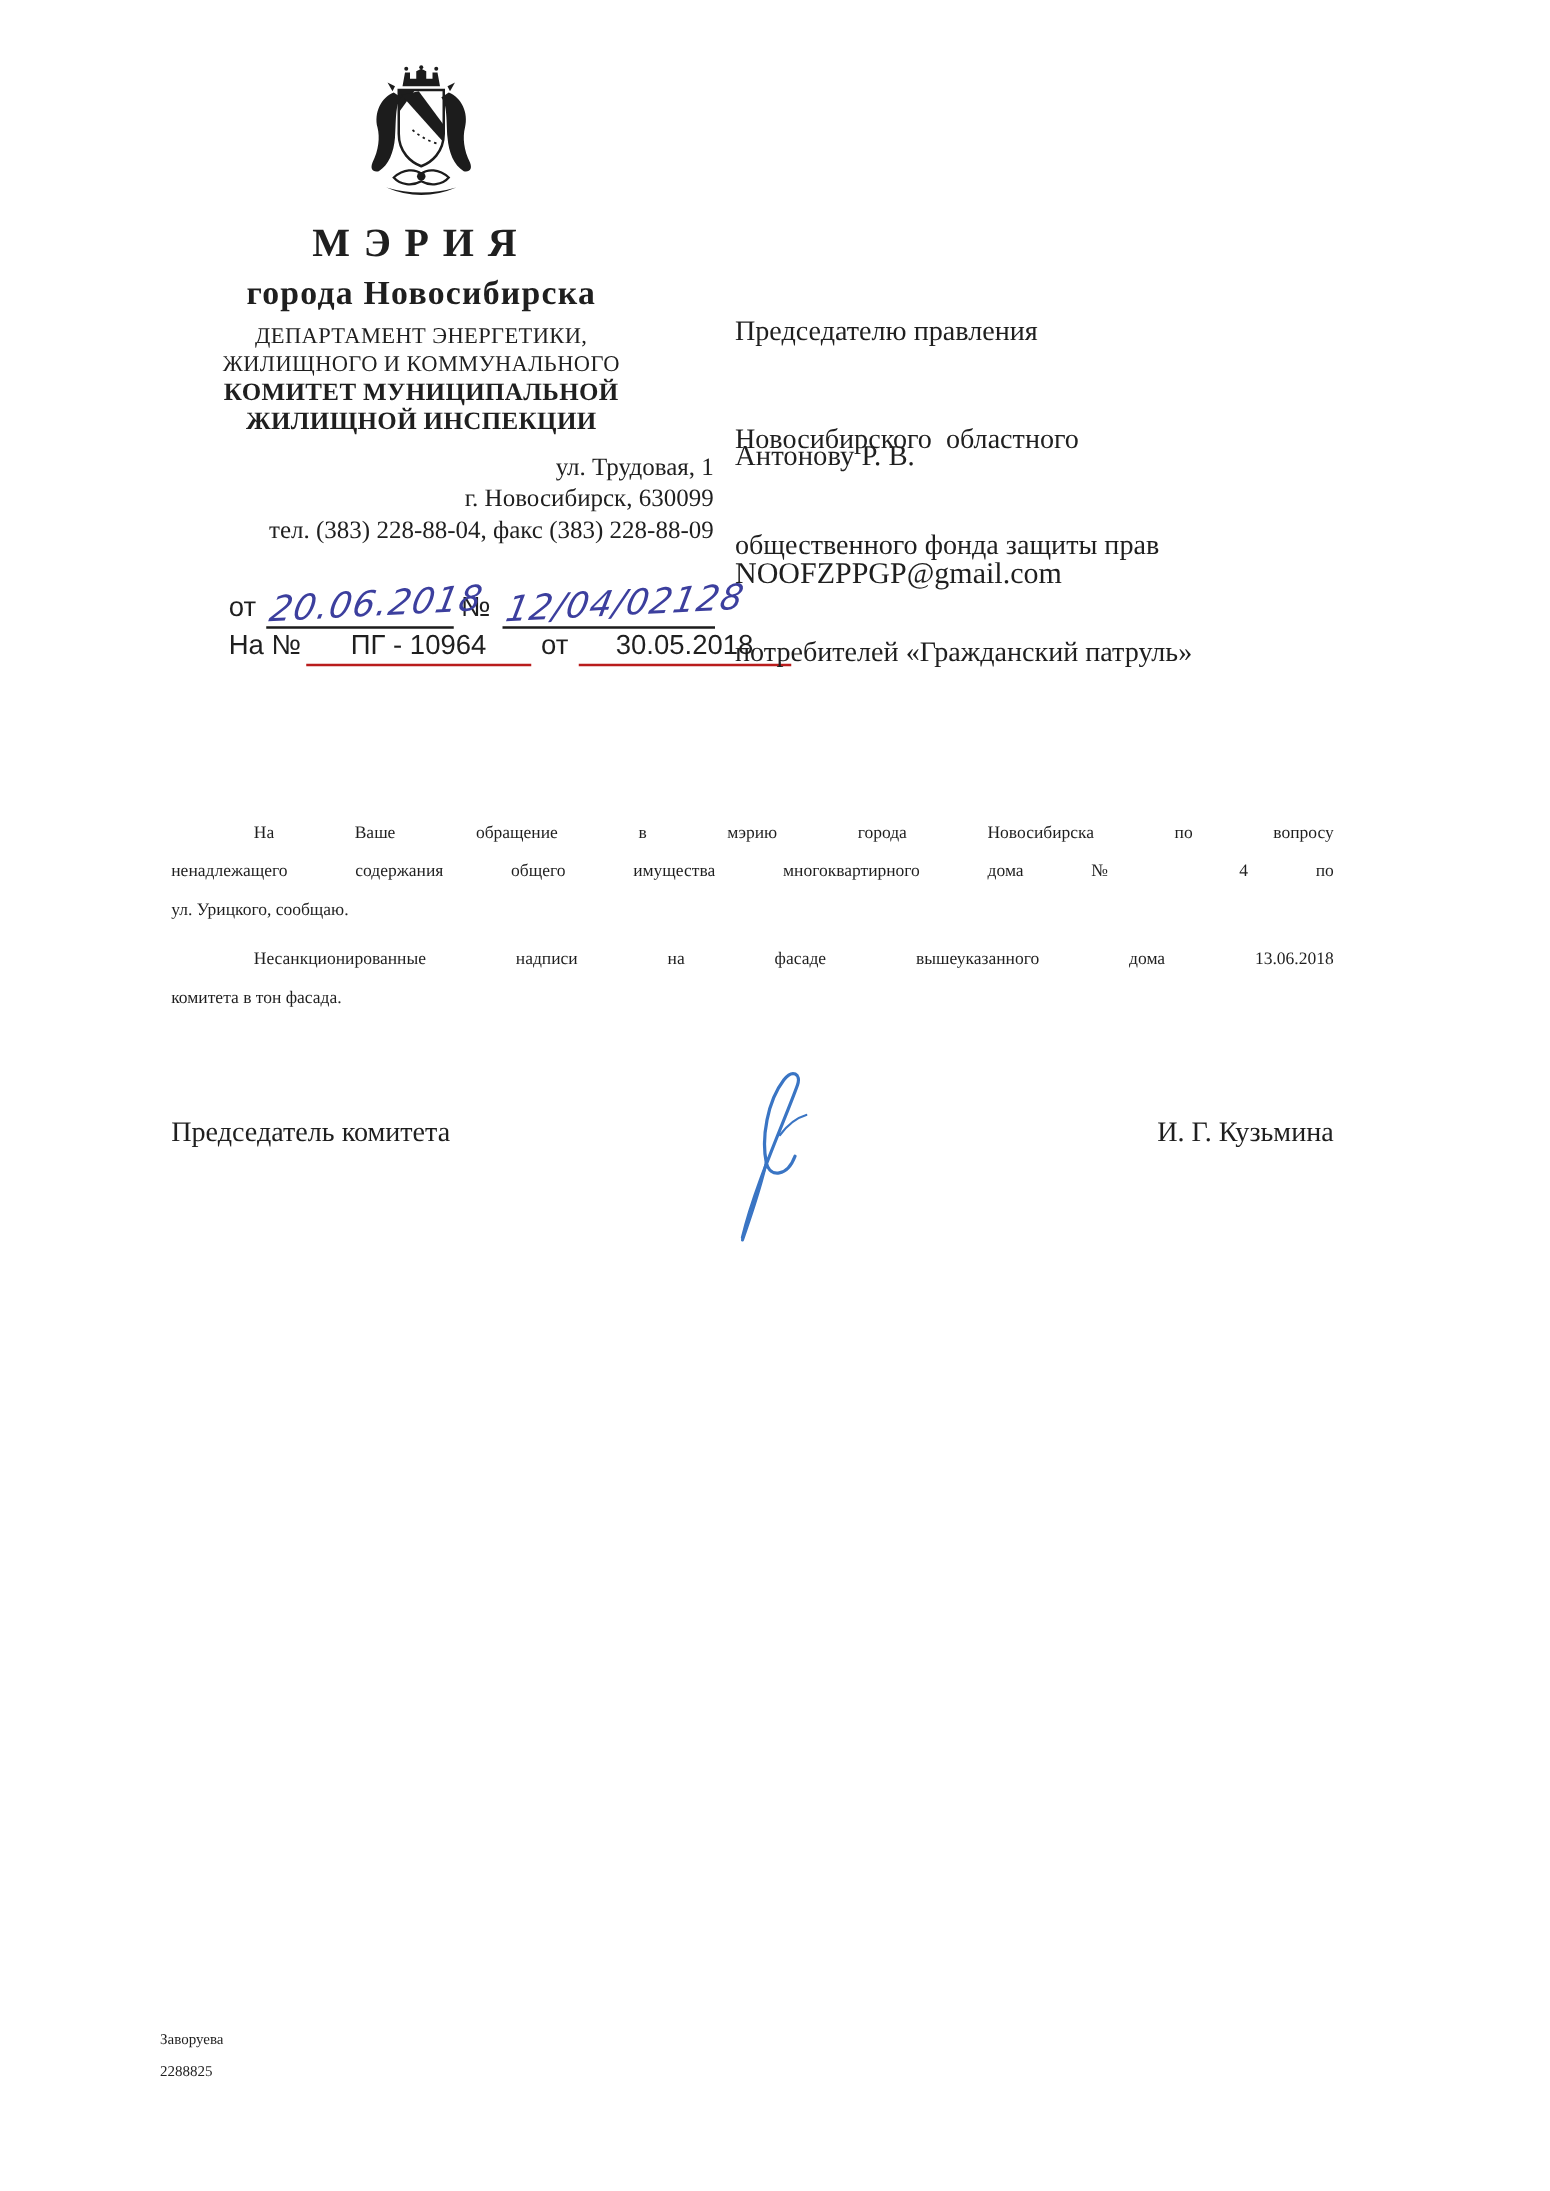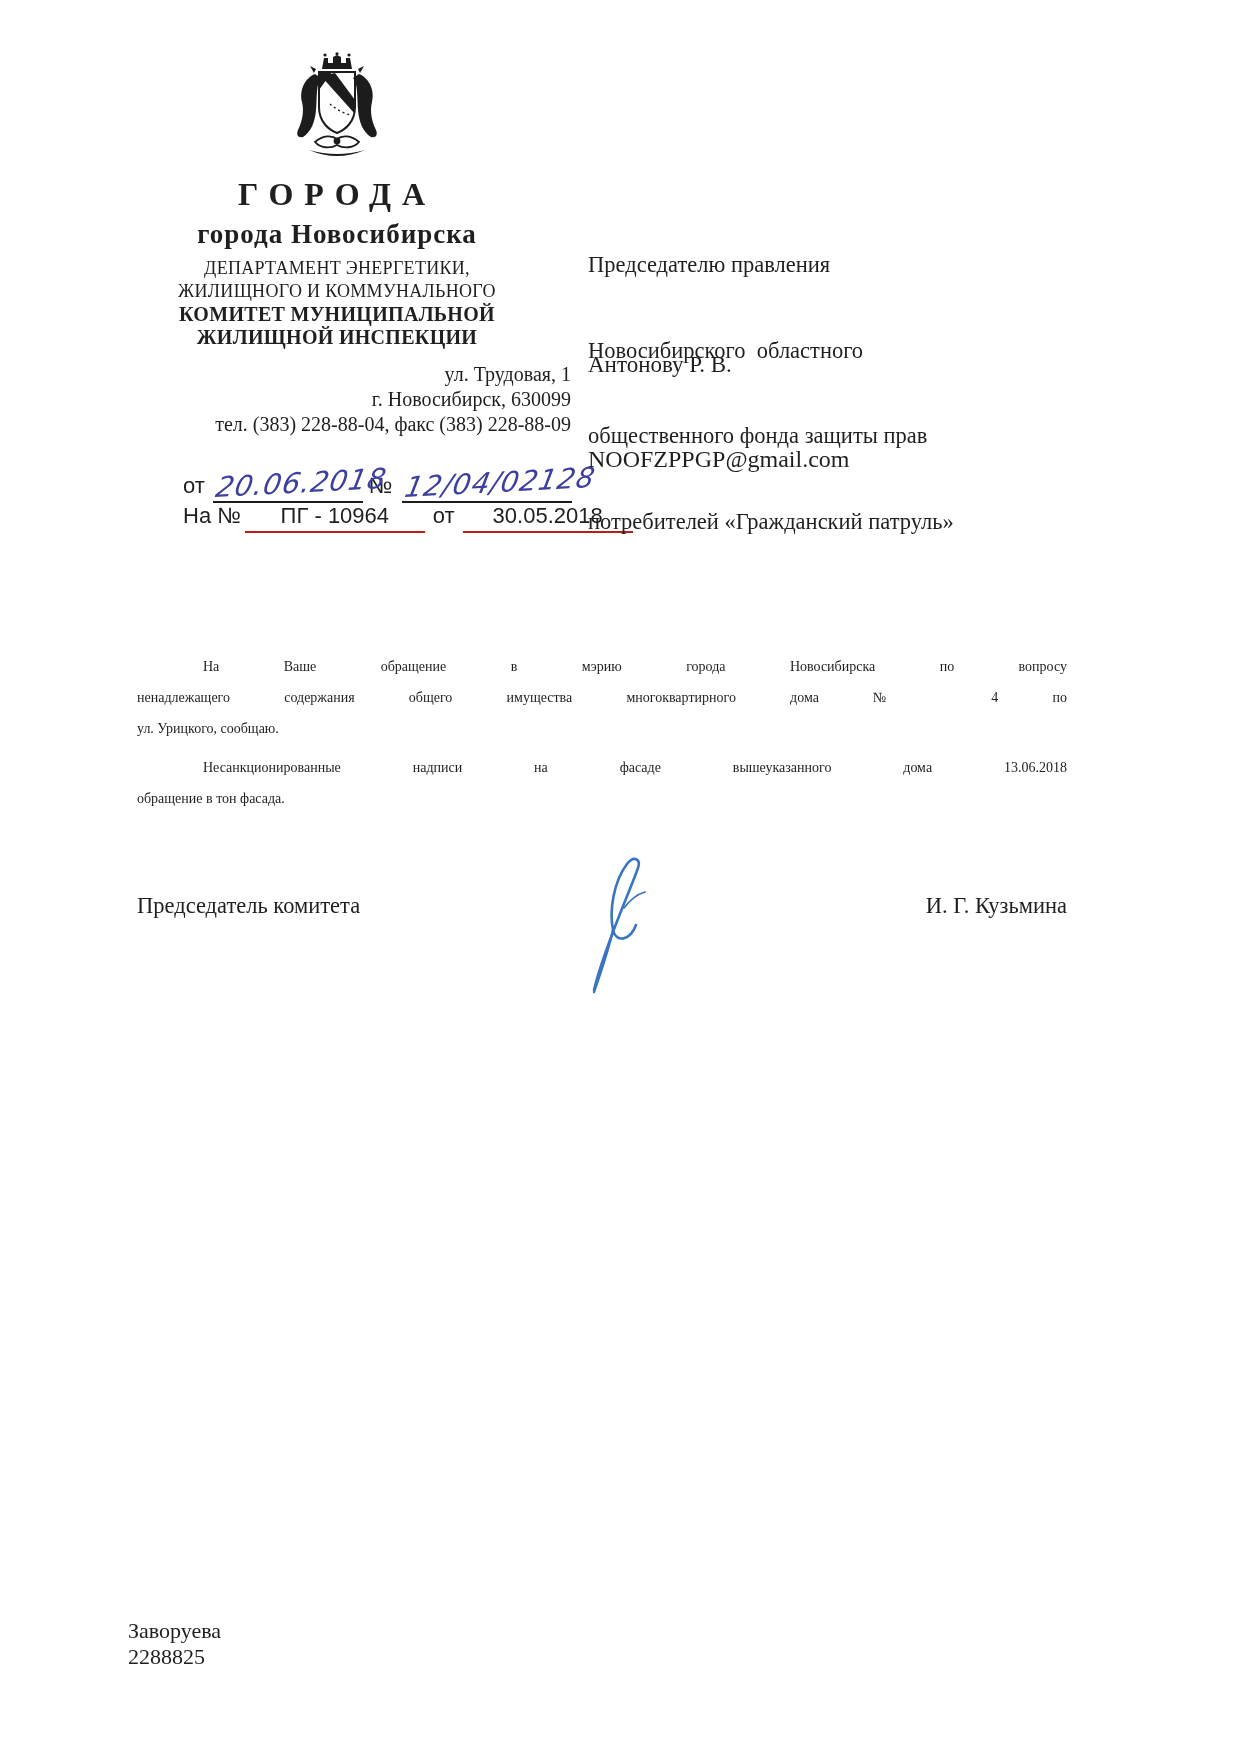--- a/index.html
+++ b/index.html
@@ -72,21 +72,21 @@
   .para2{margin-top:8px;}
   
   .sig-row{
     position:absolute;left:137px;top:893px;width:930px;
     display:flex;justify-content:space-between;font-size:22.5px;
   }
   .signature-svg{position:absolute;left:572px;top:848px;}
   
   .footer{
     position:absolute;left:128px;top:1618px;
-    font-size:22px;line-height:26px;
+    font-size:12px;line-height:26px;
   }
 </style>
 </head>
 <body>
 
 <div class="page">
 
   <div class="letterhead">
     <svg class="emblem" width="104" height="110" viewBox="0 0 104 110" aria-hidden="true">
 
@@ -105,21 +105,21 @@
 
       <path d="M74,22 C84,26 90,38 87,50 C85,58 86,68 91,78 C93,83 91,86 86,85 C78,80 74,70 73,58 C72,46 73,31 68,26 Z" fill="#1c1c1c"></path>
       <path d="M75,21 l4,-7 l-6,3 z" fill="#1c1c1c"></path>
 
       <path d="M30,90 C38,83 47,83 52,87 C57,83 66,83 74,90 C69,96 59,97 52,93 C45,97 35,96 30,90 Z" fill="#ffffff" stroke="#1c1c1c" stroke-width="1.8"></path>
       <circle cx="52" cy="89" r="3.4" fill="#1c1c1c"></circle>
 
       <path d="M24,98 Q52,110 80,98 Q52,106 24,98 Z" fill="#1c1c1c"></path>
     </svg>
 
-    <div class="org-title">ГОРОДА</div>
+    <div class="org-title">МЭРИЯ</div>
     <div class="org-city">города Новосибирска</div>
 
     <div class="dept">
       <div>ДЕПАРТАМЕНТ ЭНЕРГЕТИКИ,</div>
       <div>ЖИЛИЩНОГО И КОММУНАЛЬНОГО</div>
     </div>
     <div class="committee">
       <div>КОМИТЕТ МУНИЦИПАЛЬНОЙ</div>
       <div>ЖИЛИЩНОЙ ИНСПЕКЦИИ</div>
     </div>
@@ -155,21 +155,21 @@
   <div class="recipient-email">NOOFZPPGP@gmail.com</div>
 
   <div class="body-text">
     <div class="para1">
       <div class="jline indent">На Ваше обращение в мэрию города Новосибирска по вопросу</div>
       <div class="jline">ненадлежащего содержания общего имущества многоквартирного дома № 4 по</div>
       <div class="lline">ул. Урицкого, сообщаю.</div>
     </div>
     <div class="para2">
       <div class="jline indent">Несанкционированные надписи  на фасаде вышеуказанного дома 13.06.2018</div>
-      <div class="lline">обращение в тон фасада.</div>
+      <div class="lline">комитета в тон фасада.</div>
     </div>
   </div>
 
   <svg class="signature-svg" width="110" height="150" viewBox="0 0 110 150" aria-hidden="true">
     <path d="M22,142 C32,100 56,48 66,20 C69,11 62,7 55,16 C42,33 37,62 41,82 C44,95 58,93 64,77" fill="none" stroke="#3a75c4" stroke-width="2.6" stroke-linecap="round"></path>
     <path d="M41,82 C36,104 29,124 22,144" fill="none" stroke="#3a75c4" stroke-width="2.4" stroke-linecap="round"></path>
     <path d="M52,60 C58,52 66,46 73,44" fill="none" stroke="#3a75c4" stroke-width="1.8" stroke-linecap="round"></path>
   </svg>
 
   <div class="sig-row">

